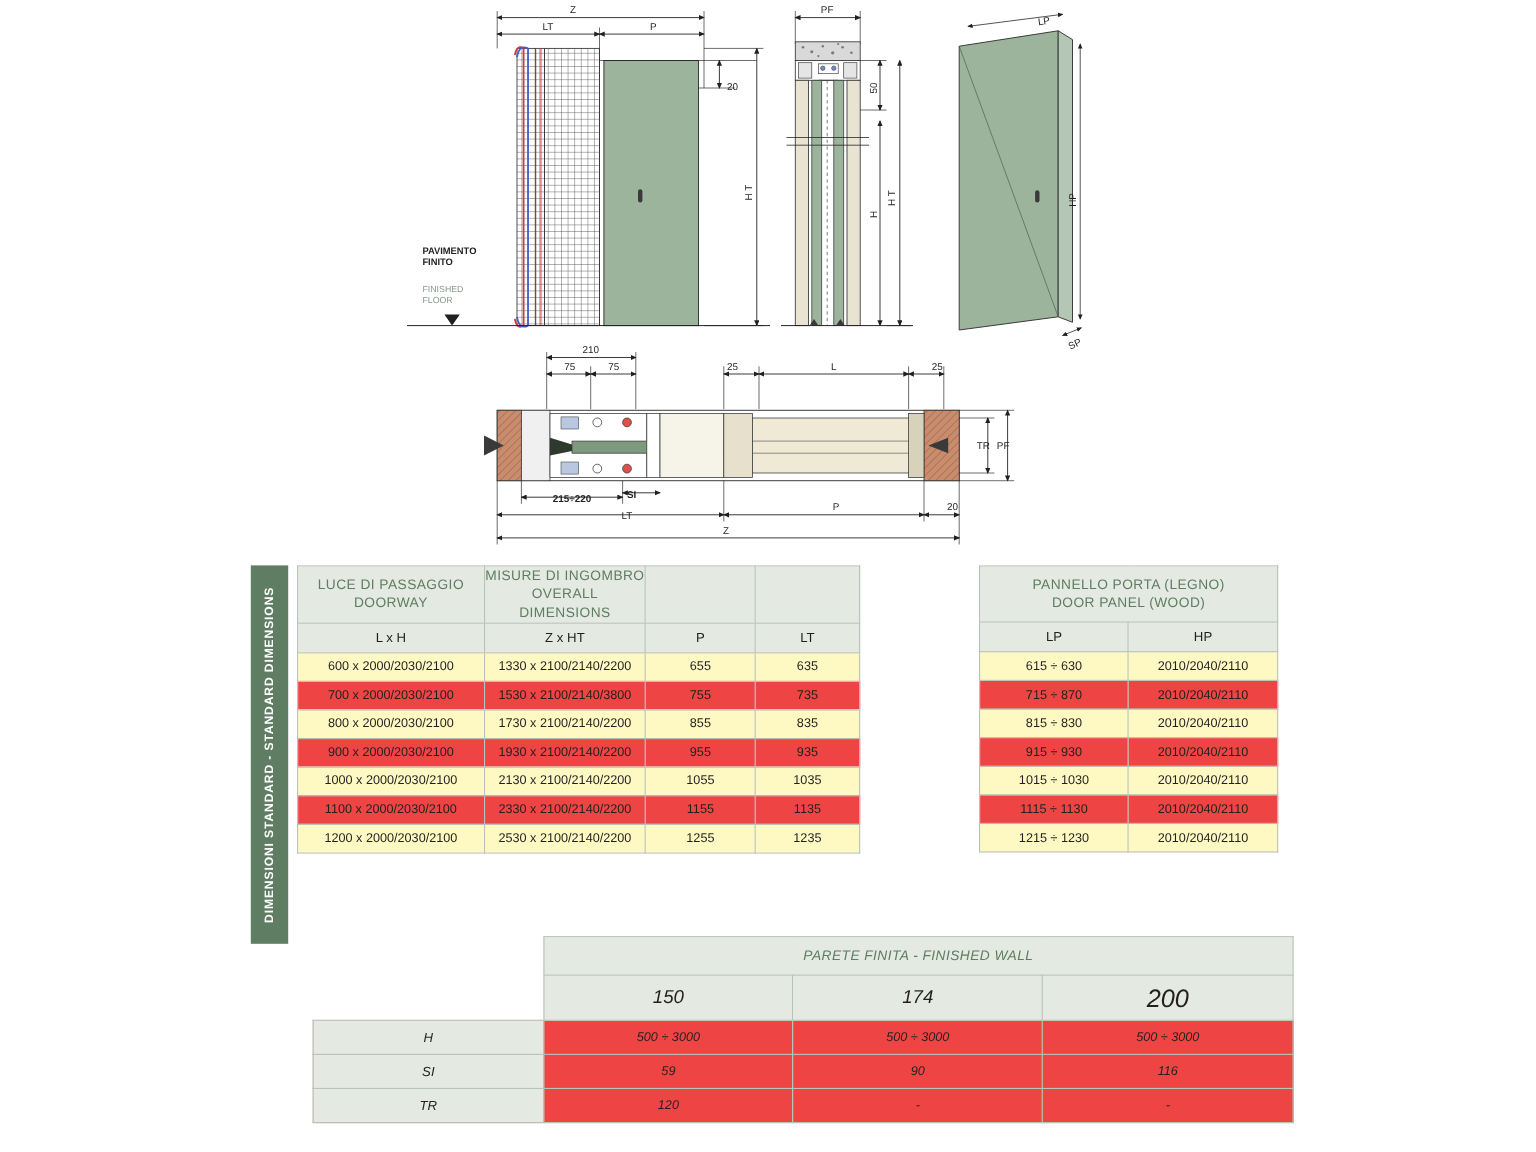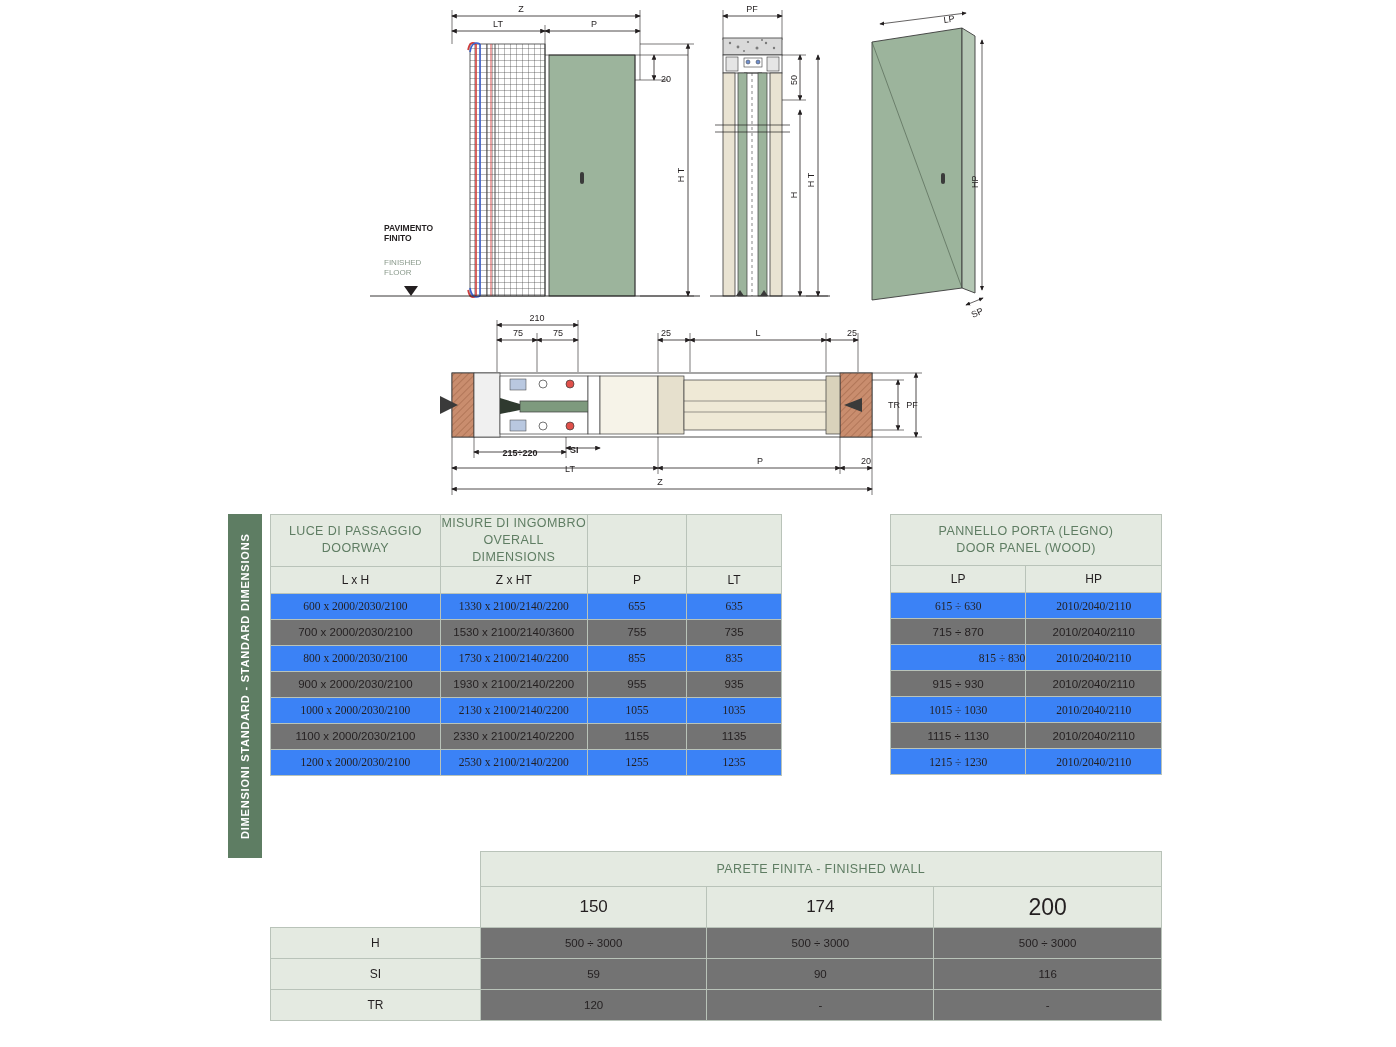--- a/index.html
+++ b/index.html
@@ -43,22 +43,22 @@
     font-size: 12.5px;
     letter-spacing: .4px;
     line-height: 1.35;
   }
   .sub-green {
     background: #e4eae1;
     font-weight: bold;
     font-size: 12px;
     color: #231f20;
   }
-  .row-alt { background: #3b82f6; font-family: Liberation Serif, serif; }
-  .row-plain { background: #737373; padding-left: 33px; }
+  .row-alt { background: #fef9c3; }
+  .row-plain { background: #ef4444; padding-left: 33px; }
   .cellpad { padding: 4px 6px; }
 
   
   .side-label {
     position: absolute;
     background: #5e7d63;
     color: #ffffff;
     writing-mode: vertical-rl;
     transform: rotate(180deg);
     display: flex;
@@ -324,21 +324,21 @@
     </tr>
 
     <tr class="row-alt">
       <td style="height:25px;">600 x 2000/2030/2100</td>
       <td>1330 x 2100/2140/2200</td>
       <td>655</td>
       <td>635</td>
     </tr>
     <tr class="row-plain">
       <td style="height:25px;">700 x 2000/2030/2100</td>
-      <td>1530 x 2100/2140/3600</td>
+      <td>1530 x 2100/2140/3800</td>
       <td>755</td>
       <td>735</td>
     </tr>
     <tr class="row-alt">
       <td style="height:25px;">800 x 2000/2030/2100</td>
       <td>1730 x 2100/2140/2200</td>
       <td>855</td>
       <td>835</td>
     </tr>
     <tr class="row-plain">
@@ -386,21 +386,21 @@
     </tr>
     <tr class="row-alt">
       <td style="height:25px;">615 ÷ 630</td>
       <td>2010/2040/2110</td>
     </tr>
     <tr class="row-plain">
       <td style="height:25px;">715 ÷ 870</td>
       <td>2010/2040/2110</td>
     </tr>
     <tr class="row-alt">
-      <td style="height:25px;text-align:right;">815 ÷ 830</td>
+      <td style="height:25px;">815 ÷ 830</td>
       <td>2010/2040/2110</td>
     </tr>
     <tr class="row-plain">
       <td style="height:25px;">915 ÷ 930</td>
       <td>2010/2040/2110</td>
     </tr>
     <tr class="row-alt">
       <td style="height:25px;">1015 ÷ 1030</td>
       <td>2010/2040/2110</td>
     </tr>
@@ -408,21 +408,21 @@
       <td style="height:25px;">1115 ÷ 1130</td>
       <td>2010/2040/2110</td>
     </tr>
     <tr class="row-alt">
       <td style="height:25px;">1215 ÷ 1230</td>
       <td>2010/2040/2110</td>
     </tr>
   </tbody>
 </table>
 
-<table class="tbl" style="left:270px; top:851px; width:892px;">
+<table class="tbl" style="left:284px; top:851px; width:892px;font-style:italic;">
   <colgroup>
     <col style="width:210px">
       <col style="width:227px">
       <col style="width:227px">
       <col style="width:228px">
   </colgroup>
   <tbody>
     <tr>
       <td class="no-border"></td>
       <td class="hdr-green" colspan="3" style="height:34px;">PARETE FINITA - FINISHED WALL</td>

